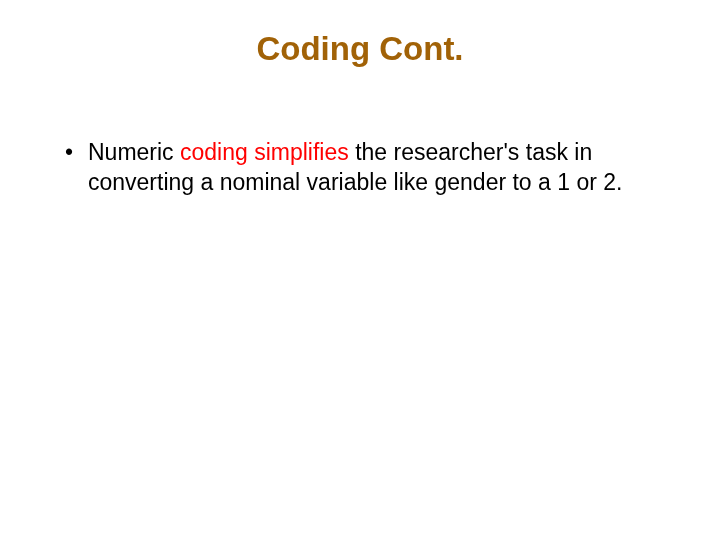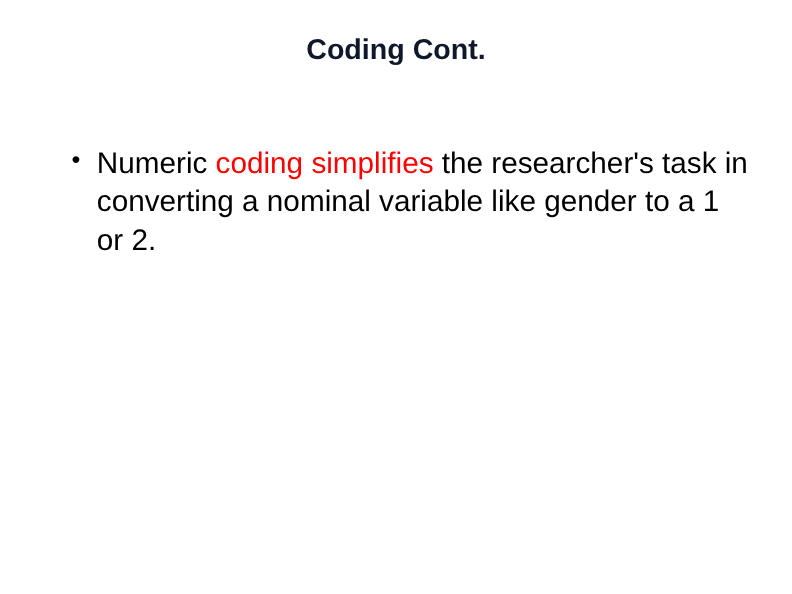--- a/index.html
+++ b/index.html
@@ -14,33 +14,33 @@
       font-family: Arial, Helvetica, sans-serif;
       position: relative;
     }
     .slide {
       width: 100%;
       height: 100%;
       padding: 30px 40px;
     }
     .title {
       text-align: center;
-      font-size: 26px;
+      font-size: 33px;
       font-weight: bold;
-      color: #0f172a;
+      color: #a16207;
       margin-bottom: 70px;
     }
     .bullet-list {
       list-style: none;
       padding-left: 20px;
     }
     .bullet-item {
       position: relative;
       padding-left: 28px;
-      font-size: 27px;
+      font-size: 23px;
       line-height: 1.3;
       color: #000000;
     }
     .bullet-item::before {
       content: "•";
       position: absolute;
       left: 5px;
       top: 0;
       font-size: 23px;
       color: #000000;

